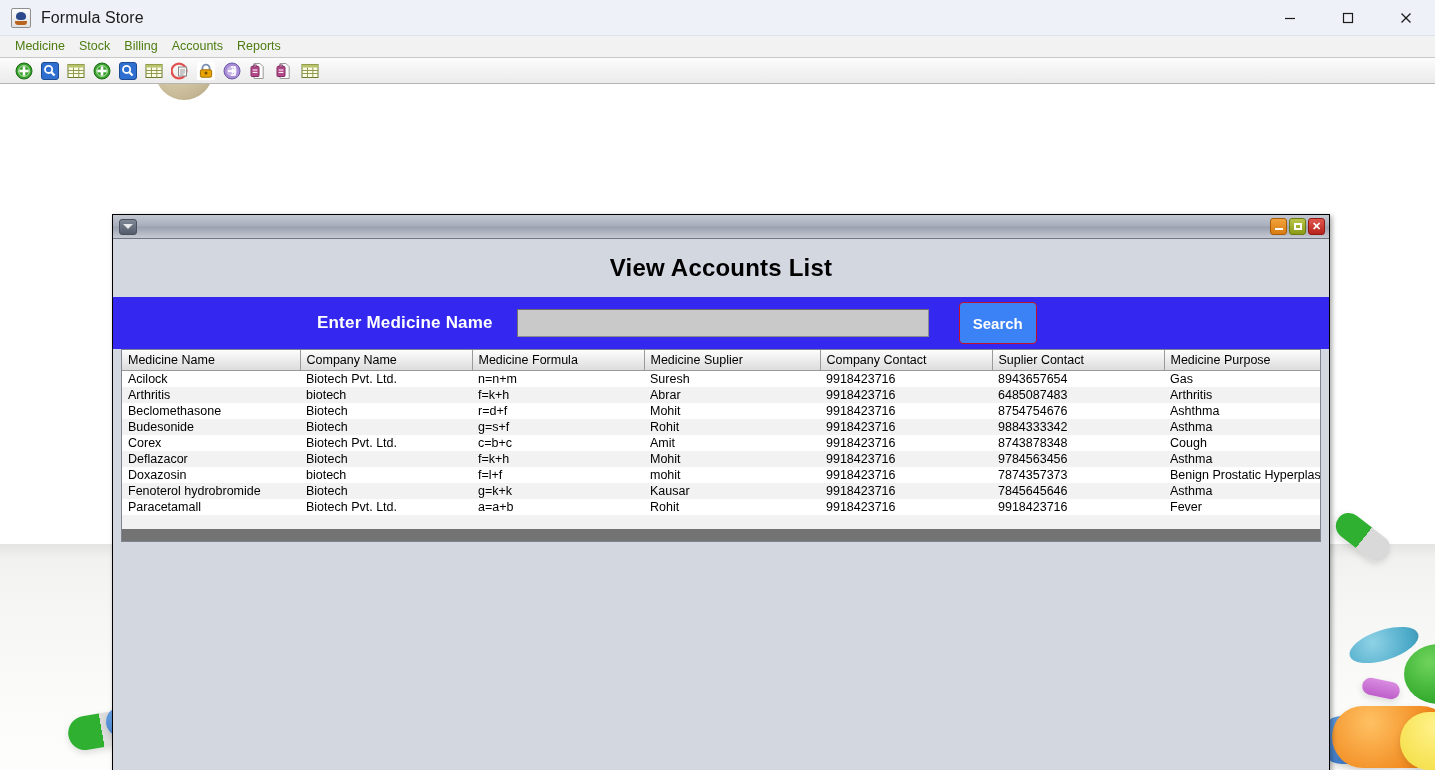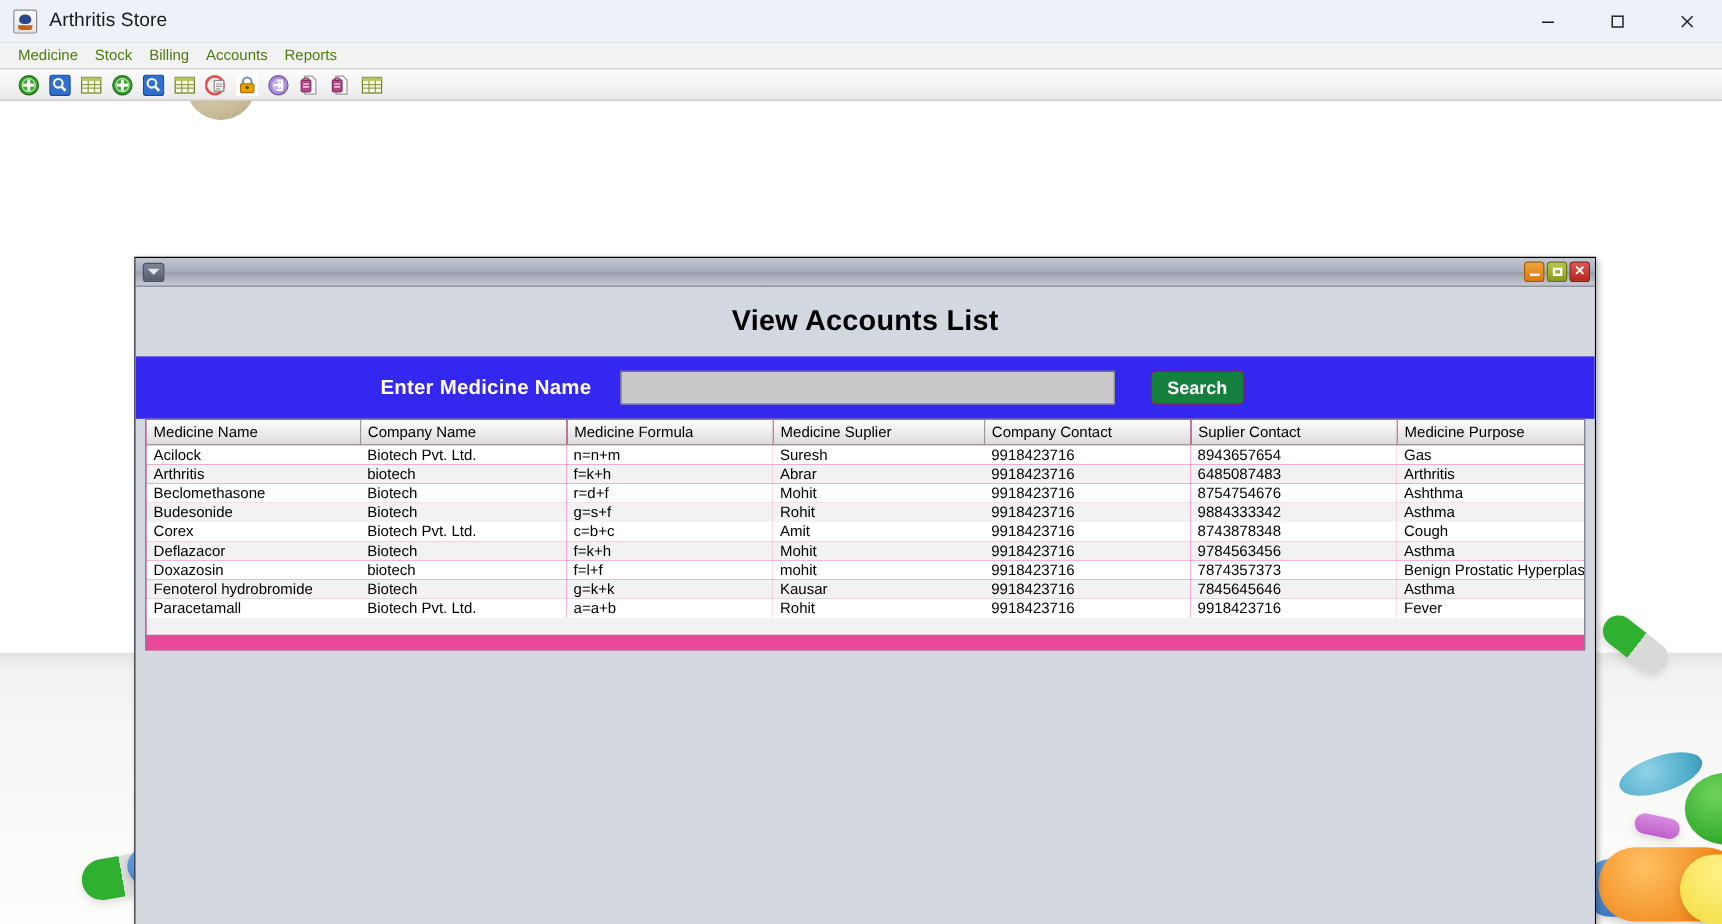--- a/index.html
+++ b/index.html
@@ -206,36 +206,36 @@
     border: 1px solid #8c8c8c;
     border-top-color: #6f6f6f;
     border-left-color: #6f6f6f;
     font-size: 13px;
     padding: 0 5px;
     color: #111;
     outline: none;
     font-family: "Liberation Sans", sans-serif;
   }
   .search-btn {
-    width: 78px; height: 28px;
-    background: #15803d;
+    width: 78px; height: 42px;
+    background: #3b82f6;
     border: 1px solid #c2102a;
     border-radius: 4px;
     color: #ffffff;
     font-size: 15px; font-weight: bold;
     font-family: "Liberation Sans", sans-serif;
     margin-left: 6px;
     cursor: pointer;
   }
 
   
   .table-wrap {
     margin: 0 8px 0 8px;
     border: 1px solid #7f8290;
-    background: #ec4899;
+    background: #737373;
     height: 193px;
     overflow: hidden;
     flex: none;
     display: flex; flex-direction: column;
   }
   table.grid {
     border-collapse: collapse;
     width: 100%;
     table-layout: fixed;
     font-size: 12.5px;
@@ -266,21 +266,21 @@
   table.grid tbody tr:nth-child(even) { background: #f2f2f2; }
   .filler { background:#ffffff; }
 </style>
 </head>
 <body>
 
 <div id="app">
 
   <div class="titlebar">
     <div class="app-icon"></div>
-    <div class="app-title">Arthritis Store</div>
+    <div class="app-title">Formula Store</div>
     <div class="wincontrols">
       <div class="wc">
         <svg width="14" height="14" viewBox="0 0 14 14">
             <line x1="2" y1="7.5" x2="12" y2="7.5" stroke="#1b1b1b" stroke-width="1.2"></line>
           </svg>
       </div>
       <div class="wc">
         <svg width="14" height="14" viewBox="0 0 14 14">
             <rect x="2.5" y="2.5" width="9" height="9" fill="none" stroke="#1b1b1b" stroke-width="1.2"></rect>
           </svg>

